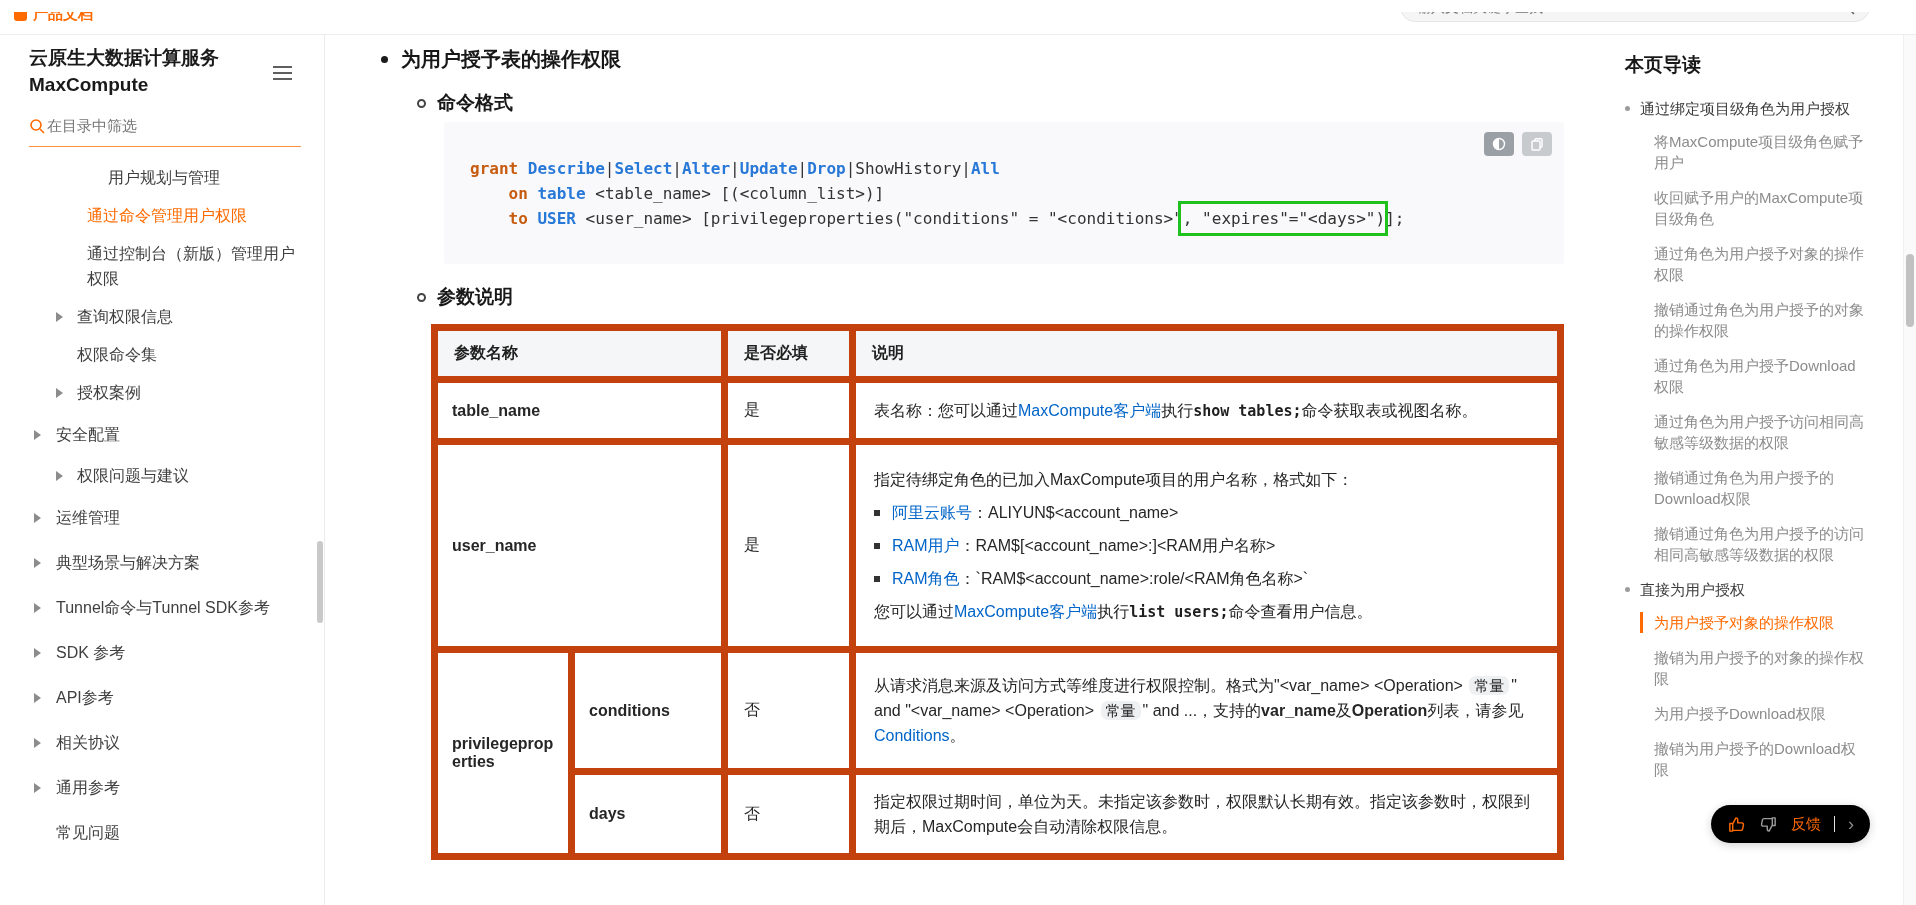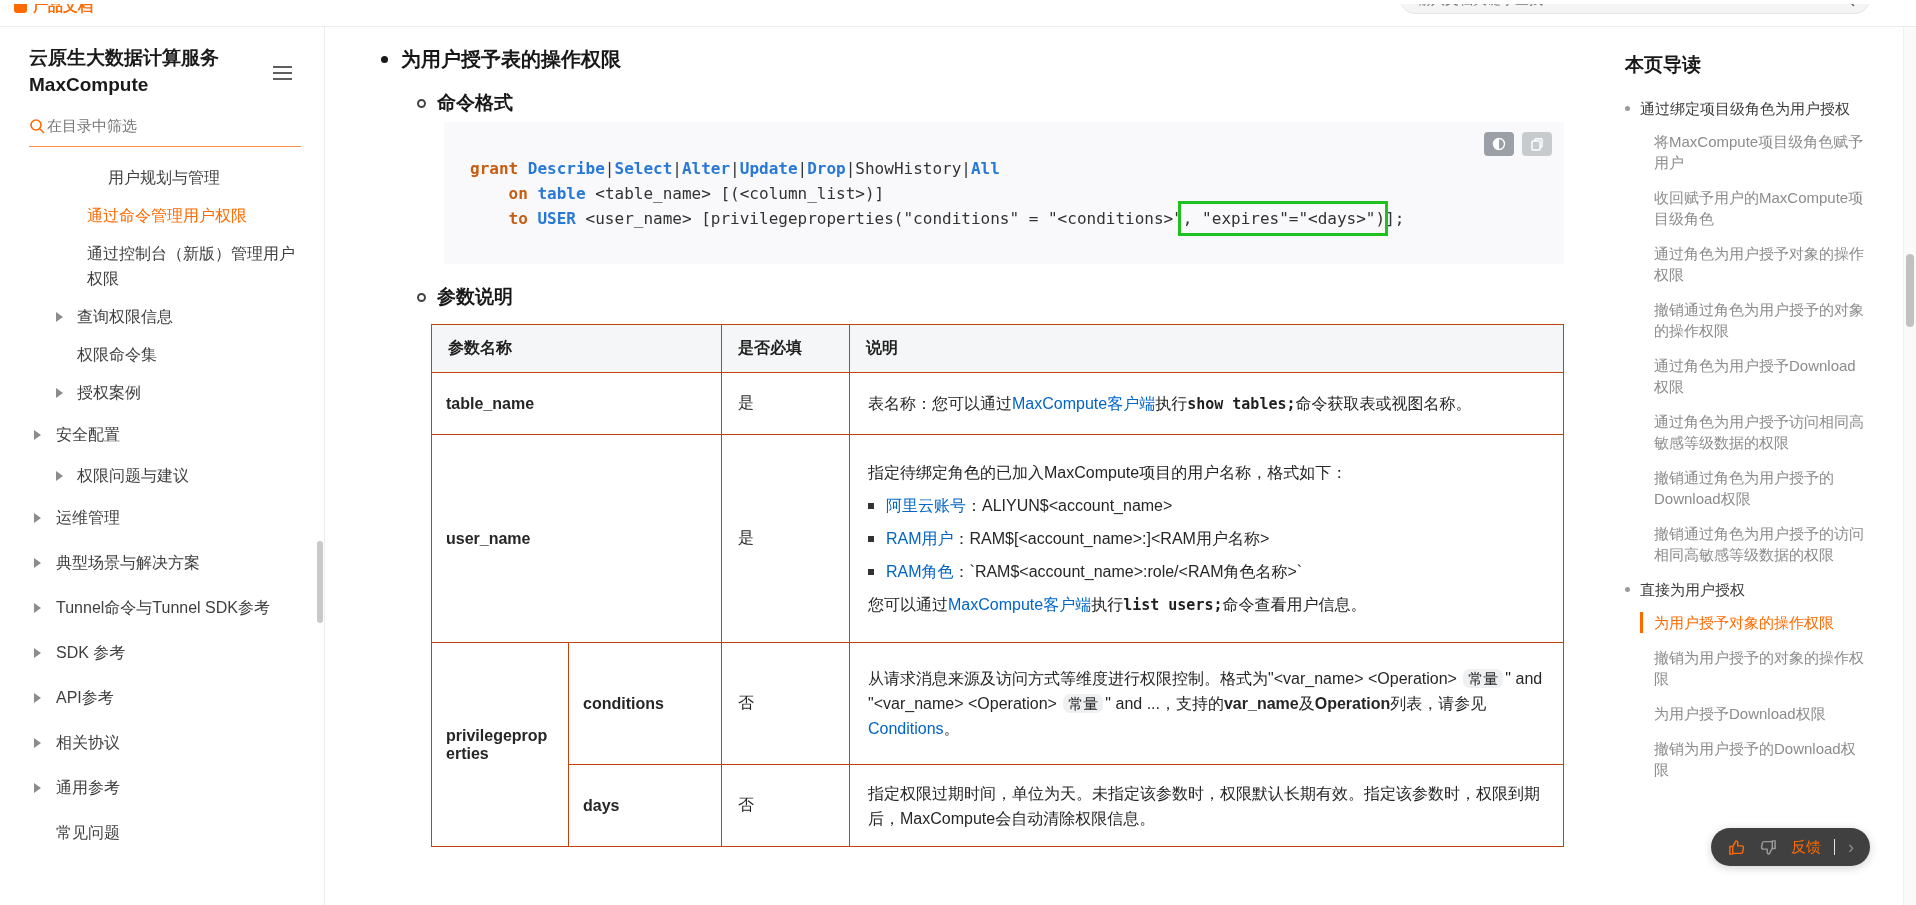--- a/index.html
+++ b/index.html
@@ -1,19 +1,19 @@
 <!DOCTYPE html>
 <html><head>
 <meta charset="utf-8">
 <style>
   html,body{margin:0;padding:0;width:1916px;height:905px;overflow:hidden;background:#fff;
     font-family:"Liberation Sans","DejaVu Sans",sans-serif;color:#262626;}
 
   
-  .topbar{position:absolute;left:0;top:4px;width:1916px;height:22px;background:#fff;
+  .topbar{position:absolute;left:0;top:12px;width:1916px;height:22px;background:#fff;
     border-bottom:1px solid #ececec;overflow:hidden;z-index:6;}
   .brand{position:absolute;left:14px;top:-7px;display:flex;align-items:center;gap:6px;
     color:#ff6a00;font-size:15px;font-weight:700;cursor:pointer;}
   .brand-logo{width:13px;height:13px;background:#ff6a00;border-radius:3px;flex:none;}
   .top-search{position:absolute;right:46px;top:-20px;width:470px;height:30px;border-radius:15px;
     background:#f5f5f6;border:1px solid #e5e5e5;display:flex;align-items:center;padding:0 14px;box-sizing:border-box;}
   .top-search input{flex:1;border:none;outline:none;background:transparent;font-size:14px;color:#333;
     font-family:"Liberation Sans","DejaVu Sans",sans-serif;}
 
   
@@ -59,21 +59,21 @@
   .hl::after{content:"";position:absolute;left:-5px;right:-3px;top:-8px;bottom:-8px;
     border:3px solid #1ec11e;pointer-events:none;}
   .code-tools{position:absolute;top:10px;right:12px;display:flex;gap:8px;}
   .ctool{width:30px;height:24px;border-radius:4px;display:flex;align-items:center;justify-content:center;cursor:pointer;}
   .ctool.theme{background:#9aa0a6;}
   .ctool.copy{background:#c8cbce;}
 
   
   table.ptable{border-collapse:collapse;table-layout:fixed;margin:14px 0 0 14px;width:1133px;
     font-size:16px;color:#262626;}
-  .ptable th,.ptable td{border:1px solid #c2410c;box-sizing:border-box;}
+  .ptable th,.ptable td{border:7px solid #c2410c;box-sizing:border-box;}
   .ptable th{background:#f5f6f7;font-weight:700;text-align:left;padding:12px 16px;color:#1f1f1f;}
   td.pname{font-weight:700;padding:4px 14px;vertical-align:middle;word-break:break-all;}
   td.req{padding:12px 16px;vertical-align:middle;font-weight:400;}
   td.desc{padding:12px 18px;vertical-align:middle;line-height:25px;}
   tr.tr-head{height:48px;} tr.tr-r1{height:62px;} tr.tr-r2{height:208px;} tr.tr-r3{height:122px;} tr.tr-r4{height:82px;}
   .cell-p{margin:2px 0;}
   .cell-li{display:flex;gap:12px;margin:8px 0;}
   .sq{width:6px;height:6px;background:#333;margin-top:10px;flex:none;}
   .li-tx{line-height:25px;}
   .lnk{color:#0064c8;text-decoration:none;cursor:pointer;}
@@ -87,21 +87,21 @@
   .toc-list{margin:20px 0 0 29px;width:240px;}
   .toc-sec{margin-bottom:10px;}
   .toc-label{position:relative;padding-left:15px;font-size:15px;color:#3d3d3d;line-height:21px;
     margin-bottom:12px;cursor:pointer;}
   .toc-dot{position:absolute;left:0;top:8px;width:5px;height:5px;border-radius:50%;background:#9b9b9b;}
   .toc-child{margin:0 0 14px 15px;padding-left:11px;border-left:3px solid transparent;
     font-size:15px;line-height:21px;color:#8c8c8c;cursor:pointer;}
   .toc-child.active{color:#ff6a00;border-left-color:#ff6a00;}
 
   
-  .feedback{position:absolute;right:46px;bottom:39px;height:38px;background:#404040;border-radius:19px;
+  .feedback{position:absolute;right:46px;bottom:62px;height:38px;background:#000000;border-radius:19px;
     box-shadow:0 2px 10px rgba(0,0,0,0.18);display:flex;align-items:center;gap:13px;
     padding:0 16px;z-index:10;}
   .fb-icon{display:flex;align-items:center;cursor:pointer;}
   .fb-up{color:#ff6a00;} .fb-down{color:#9b9b9b;}
   .fb-label{color:#ff6a00;font-size:15px;cursor:pointer;}
   .fb-divider{width:1px;height:16px;background:#e3e3e3;}
   .fb-chevron{color:#8c8c8c;font-size:18px;cursor:pointer;line-height:1;}
 
   
   .page-scrollbar{position:absolute;right:0;top:22px;width:12px;height:883px;background:#fafafa;

